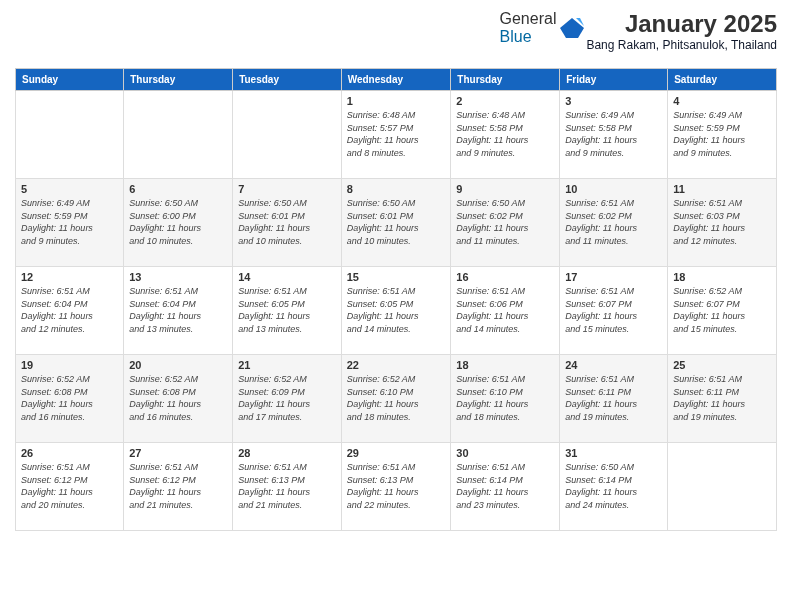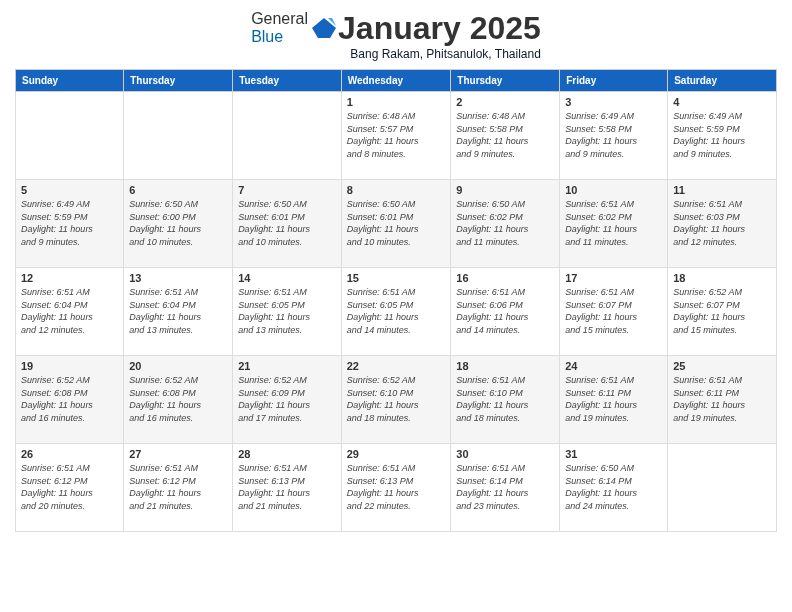--- a/index.html
+++ b/index.html
@@ -11,40 +11,40 @@
       overflow: hidden;
     }
     .page {
       width: 792px;
       height: 612px;
       background: #fff;
       padding: 10px 15px;
     }
     .header {
       display: flex;
-      justify-content: center;
+      justify-content: flex-end;
       align-items: flex-start;
-      margin-bottom: 8px;
+      margin-bottom: 16px;
     }
     .logo {
       display: flex;
       align-items: center;
     }
     .logo-general { color: #333; }
     .logo-blue { color: #0369a1; }
     .logo-icon {
       width: 28px;
       height: 28px;
       margin-left: 2px;
     }
     .title-area {
       text-align: right;
     }
     .month-title {
-      font-size: 32px;
+      font-size: 24px;
       font-weight: bold;
       color: #333;
     }
     .location {
       font-size: 12px;
       color: #0f172a;
     }
     .calendar {
       width: 100%;
       border-collapse: collapse;

